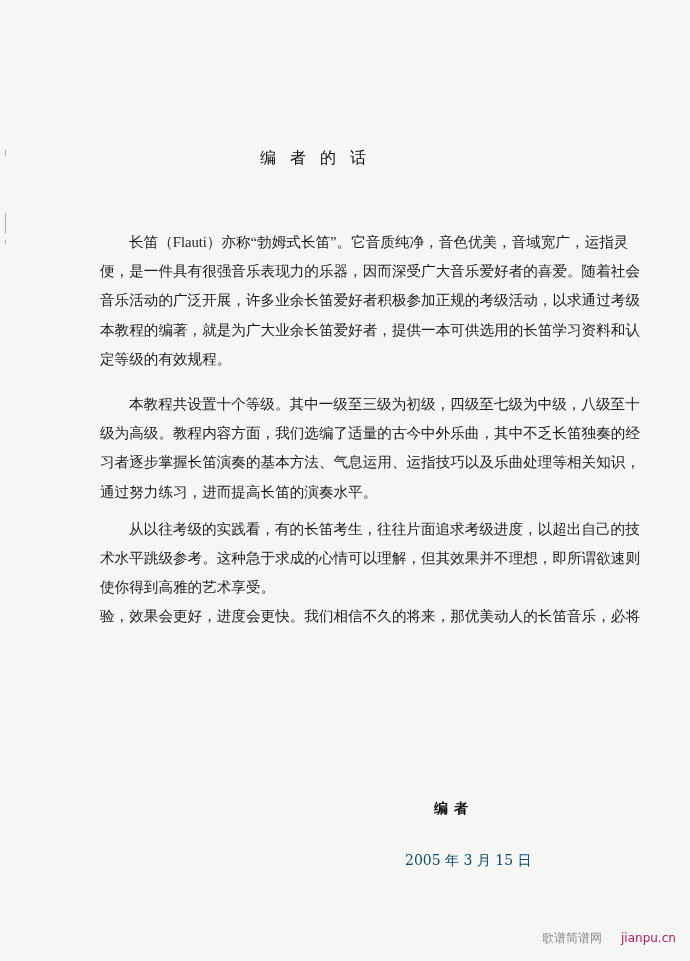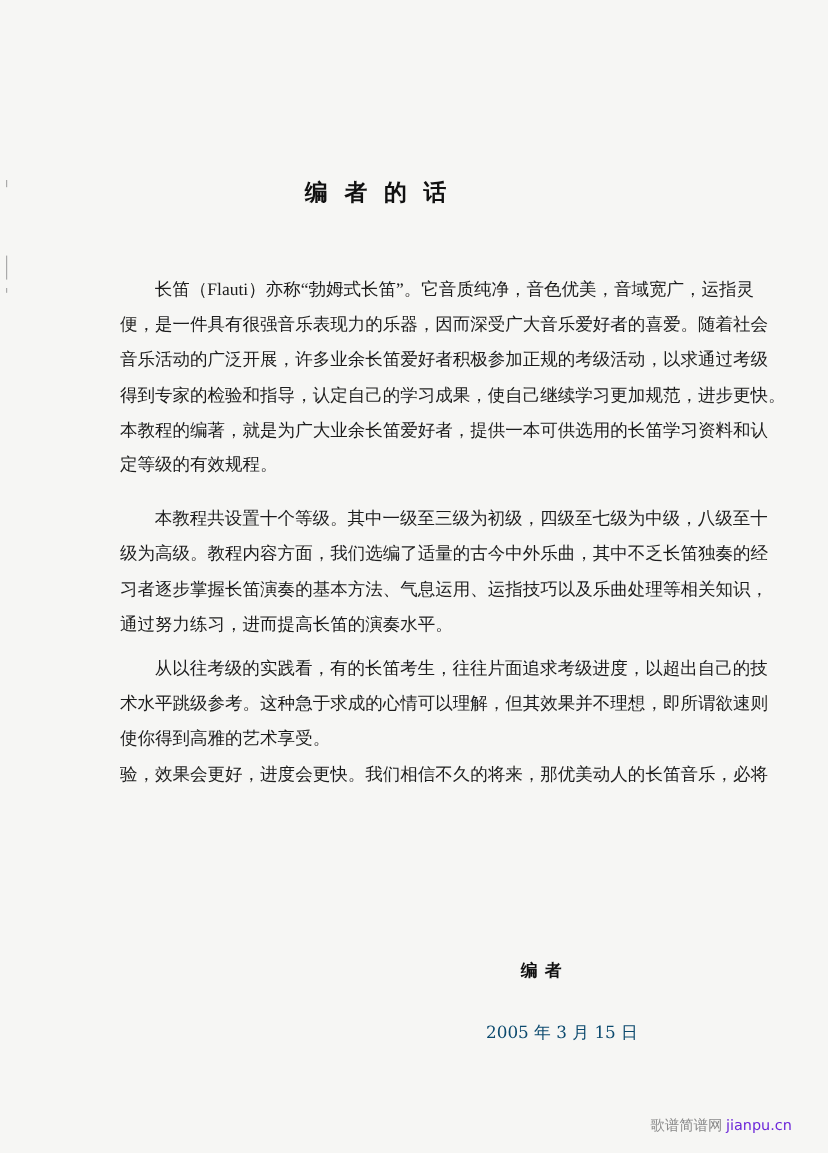--- a/index.html
+++ b/index.html
@@ -11,21 +11,21 @@
     color: #1a1a1a;
   }
   .page {
     position: absolute; left: 0; top: 0; width: 690px; height: 961px;
     background: #f6f6f4;
   }
   .title {
     position: absolute; left: 0; width: 640px; top: 148px;
     text-align: center;
     font-family: "DejaVu Sans", "Liberation Sans", sans-serif;
-    font-size: 19px; font-weight: bold; letter-spacing: 14px;
+    font-size: 16px; font-weight: normal; letter-spacing: 14px;
     color: #111;
   }
   .body-text {
     position: absolute; left: 100px; top: 228px; width: 520px;
   }
   .para {
     margin: 0;
     font-size: 14.6px;
     line-height: 29.2px;
     color: #1c1c1c;
@@ -50,42 +50,41 @@
   }
   .date {
     position: absolute; left: 405px; top: 852px;
     font-size: 14px; color: #0c4a6e;
   }
   .watermark {
     position: absolute; left: 542px; top: 930px;
     font-size: 12px; color: #8a8a8a;
     font-family: "DejaVu Sans", "Liberation Sans", sans-serif;
   }
-  .watermark .site { color: #6d28d9; margin-left: 3px; }
+  .watermark .site { color: #be185d; margin-left: 19px; }
   .scan-mark {
     position: absolute; left: 5px; width: 1px; background: #aaa;
   }
 </style>
 </head>
 <body>
 
 <div class="page">
 
   <div class="scan-mark" style="top:150px;height:6px;"></div>
   <div class="scan-mark" style="top:213px;height:20px;"></div>
   <div class="scan-mark" style="top:240px;height:4px;"></div>
 
   <h1 class="title" style="margin:0;">编者的话</h1>
 
   <div class="body-text">
     <p class="para p1">
       <span class="line indent">长笛（Flauti）亦称“勃姆式长笛”。它音质纯净，音色优美，音域宽广，运指灵</span>
       <span class="line">便，是一件具有很强音乐表现力的乐器，因而深受广大音乐爱好者的喜爱。随着社会</span>
       <span class="line">音乐活动的广泛开展，许多业余长笛爱好者积极参加正规的考级活动，以求通过考级</span>
-      <span class="line">得到专家的检验和指导，认定自己的学习成果，使自己继续学习更加规范，进步更快。</span>
       <span class="line">本教程的编著，就是为广大业余长笛爱好者，提供一本可供选用的长笛学习资料和认</span>
       <span class="line last">定等级的有效规程。</span>
     </p>
     <p class="para p2">
       <span class="line indent">本教程共设置十个等级。其中一级至三级为初级，四级至七级为中级，八级至十</span>
       <span class="line">级为高级。教程内容方面，我们选编了适量的古今中外乐曲，其中不乏长笛独奏的经</span>
       <span class="line">习者逐步掌握长笛演奏的基本方法、气息运用、运指技巧以及乐曲处理等相关知识，</span>
       <span class="line last">通过努力练习，进而提高长笛的演奏水平。</span>
     </p>
     <p class="para p3">

